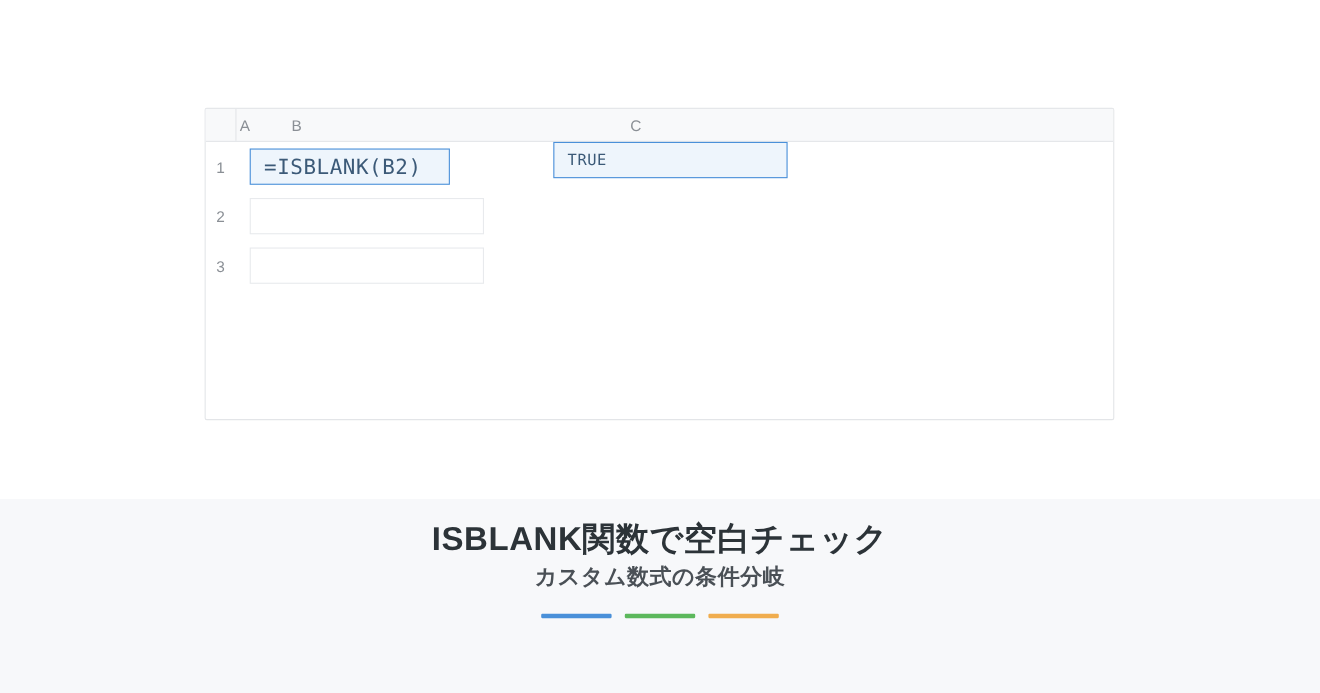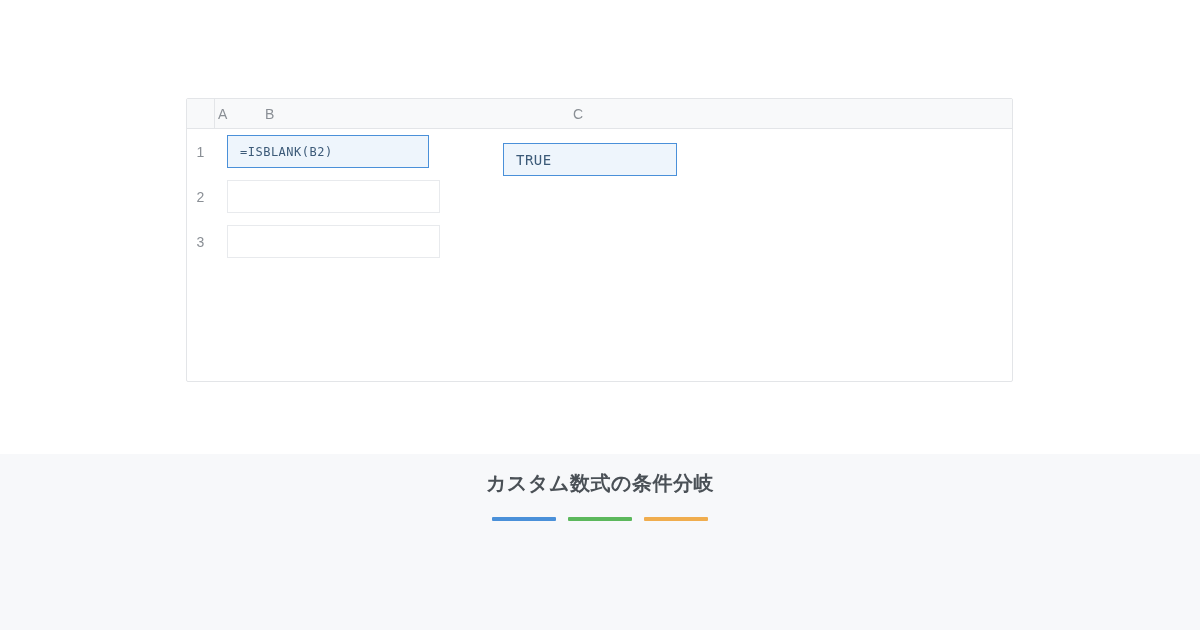--- a/index.html
+++ b/index.html
@@ -65,37 +65,37 @@
       align-items: center;
       justify-content: center;
       color: #8a8f95;
       font-size: 14px;
       border-right: 1px solid transparent;
     }
     .cell-formula {
       position: absolute;
       left: 40px;
       top: 6px;
-      width: 202px;
+      width: 182px;
       height: 33px;
       border: 1.5px solid #4a90d9;
       background: #eef5fc;
       display: flex;
       align-items: center;
       padding-left: 12px;
       font-family: "Consolas", "Monaco", monospace;
-      font-size: 12px;
+      font-size: 19px;
       color: #3c5a78;
       letter-spacing: 0.5px;
     }
     .cell-result {
       position: absolute;
       left: 316px;
-      top: 14px;
-      width: 174px;
+      top: 0;
+      width: 213px;
       height: 33px;
       border: 1.5px solid #4a90d9;
       background: #eef5fc;
       display: flex;
       align-items: center;
       padding-left: 12px;
       font-family: "Consolas", "Monaco", monospace;
       font-size: 14px;
       color: #3c5a78;
       letter-spacing: 0.5px;
@@ -162,19 +162,20 @@
     <div class="row-header">2</div>
     <div class="cell-empty"></div>
   </div>
   <div class="row">
     <div class="row-header">3</div>
     <div class="cell-empty"></div>
   </div>
 </div>
 
 <div class="title-section">
+  <div class="main-title">ISBLANK関数で空白チェック</div>
   <div class="sub-title">カスタム数式の条件分岐</div>
   <div class="divider-bars">
     <div class="bar bar-blue"></div>
     <div class="bar bar-green"></div>
     <div class="bar bar-orange"></div>
   </div>
 </div>
 
 </body></html>

